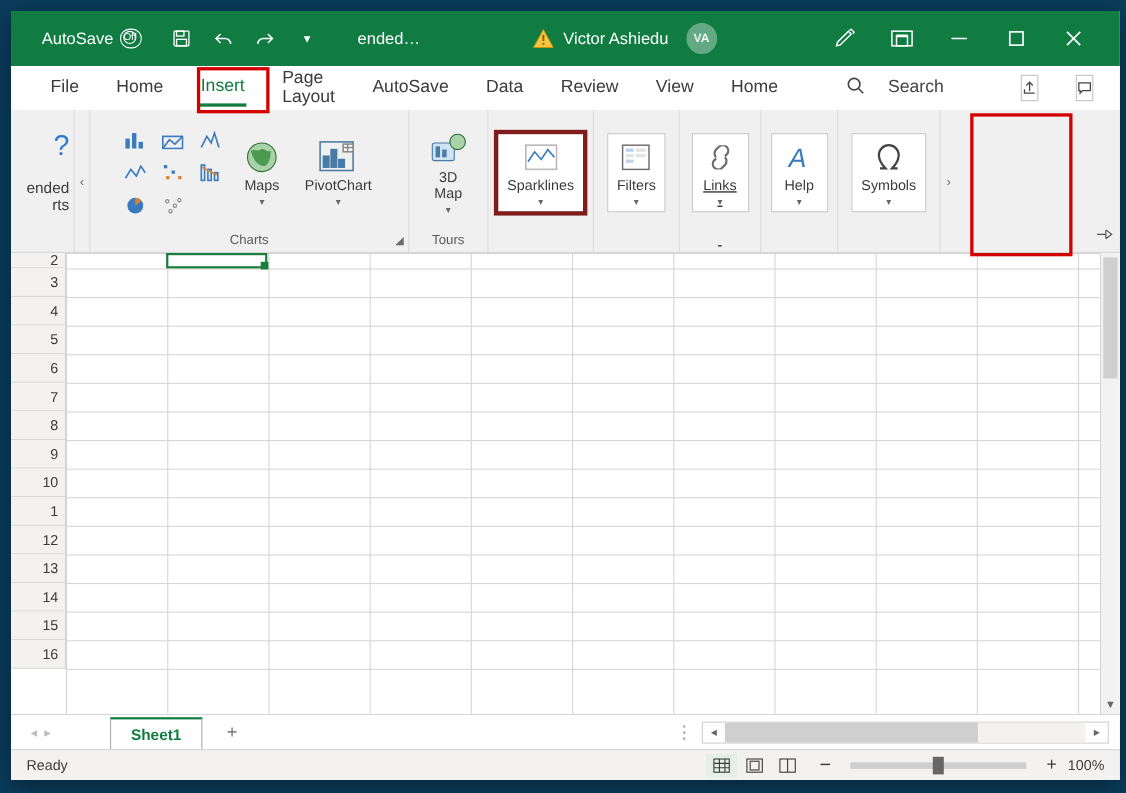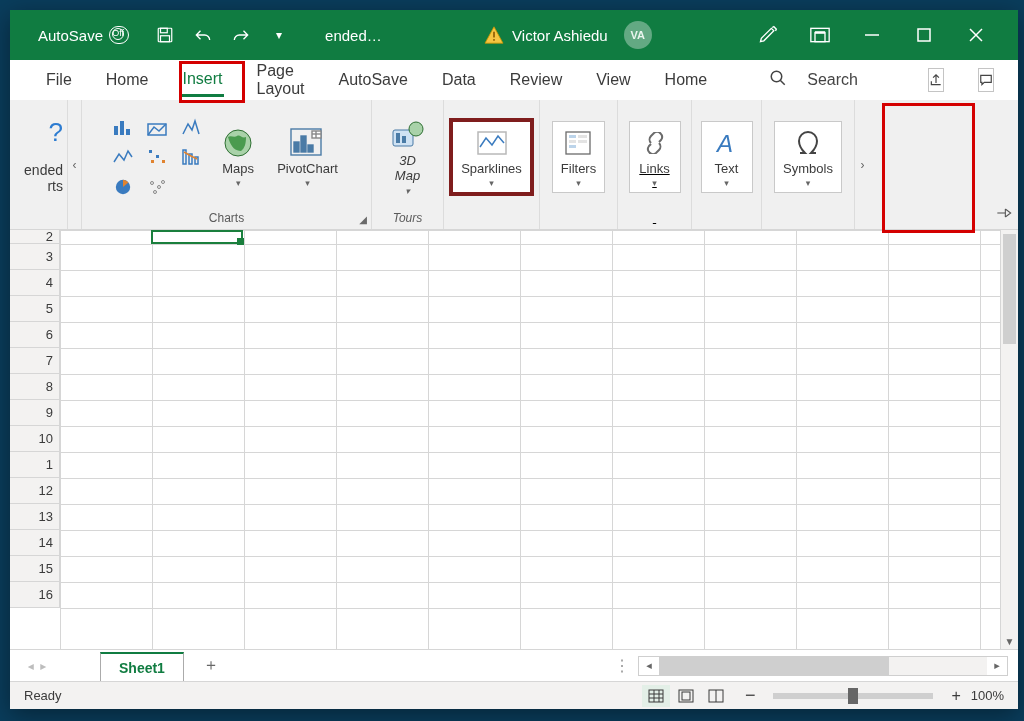--- a/index.html
+++ b/index.html
@@ -276,21 +276,21 @@
               </svg>
             </div>
           <div class="tx">PivotChart</div>
             <div class="dd">▾</div>
         </div>
       </div>
       <div class="lbl">Charts</div>
       <div class="dialog-launcher">◢</div>
     </div>
 
-    <div class="rgroup" style="width:72px;font-style:italic;">
+    <div class="rgroup" style="width:72px;">
       <div class="ctrls">
         <div class="bigbtn">
           <div class="ic">
               <svg width="34" height="30" viewBox="0 0 34 30">
                 <rect x="2" y="10" width="20" height="16" rx="2" fill="#cfe2f3" stroke="#4a7ba6"></rect>
                 <rect x="5" y="13" width="4" height="10" fill="#4a7ba6"></rect>
                 <rect x="11" y="16" width="4" height="7" fill="#4a7ba6"></rect>
                 <circle cx="25" cy="9" r="7" fill="#a9d2a9" stroke="#2e6f32"></circle>
               </svg>
             </div>
@@ -356,21 +356,21 @@
 
 
     <div class="rgroup" style="width:70px;">
       <div class="ctrls">
         <div class="bigbtn sym-btn">
           <div class="ic">
               <svg width="26" height="26" viewBox="0 0 26 26">
                 <text x="3" y="22" font-size="24" font-style="italic" fill="#3a7bbf" font-family="Georgia">A</text>
               </svg>
             </div>
-          <div class="tx">Text</div>
+          <div class="tx">Help</div>
             <div class="dd">▾</div>
         </div>
       </div>
       <div class="lbl">&nbsp;</div>
     </div>
 
     <div class="rgroup" style="width:92px; border-right:none;">
       <div class="ctrls">
         <div class="bigbtn sym-btn">
           <div class="ic">

